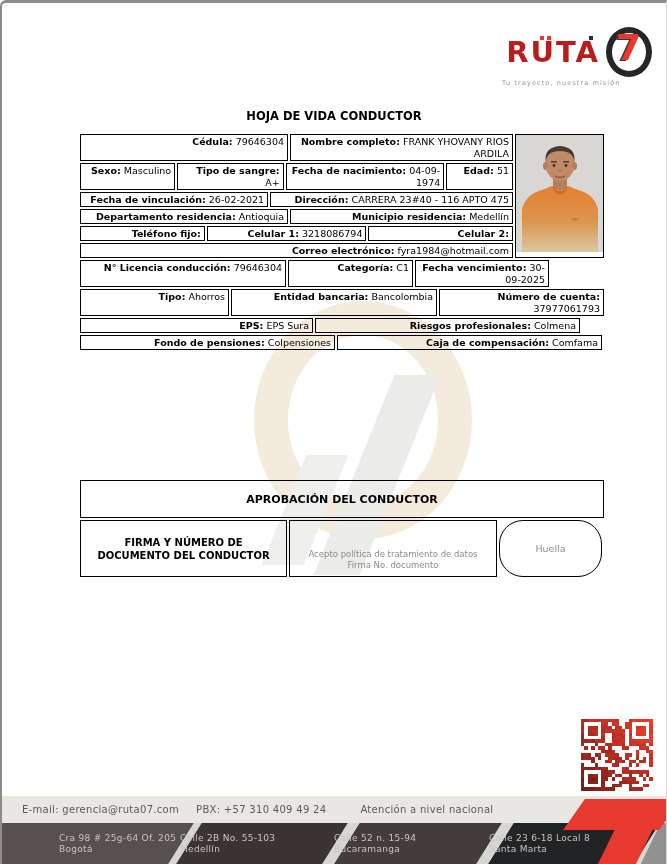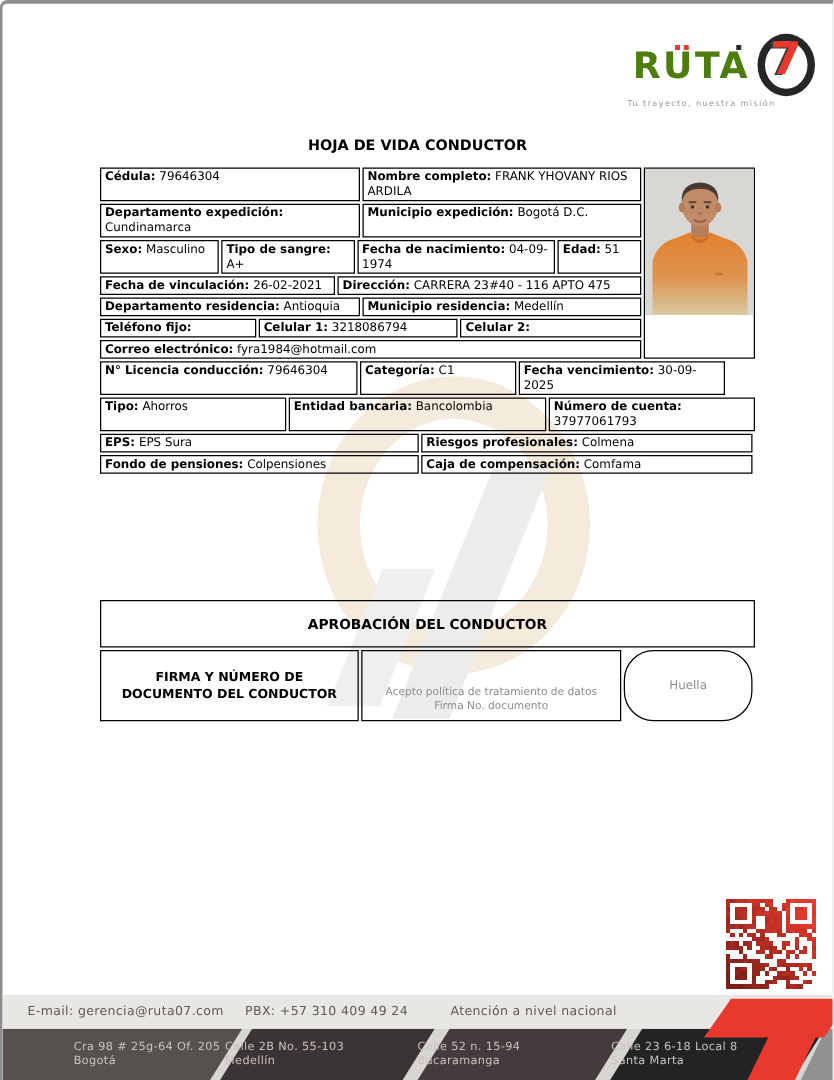--- a/index.html
+++ b/index.html
@@ -3,40 +3,40 @@
 <meta charset="utf-8">
 <style>
   html,body{margin:0;padding:0;background:#fff;}
   .page{position:relative;width:667px;height:864px;box-sizing:border-box;overflow:hidden;
         background:#fff;font-family:"DejaVu Sans",sans-serif;color:#000;
         border-top:3px solid #8c8c8c;border-left:2px solid #8c8c8c;border-right:1px solid #d6d6d6;
         border-top-left-radius:6px;}
   
   .logo{position:absolute;top:24px;right:14px;width:160px;z-index:2;}
   .logo-row{display:flex;align-items:center;justify-content:flex-end;}
-  .brand{position:relative;font-weight:bold;font-size:29px;letter-spacing:2px;color:#4d7c0f;line-height:30px;}
+  .brand{position:relative;font-weight:bold;font-size:29px;letter-spacing:2px;color:#b91c1c;line-height:30px;}
   .uml{position:absolute;top:-1px;left:34px;display:flex;gap:3px;}
   .uml i{display:block;width:4px;height:4px;background:#e8392e;}
   .dotA{position:absolute;top:-1px;left:83px;width:4px;height:4px;background:#2d2b2b;}
   .ring{position:relative;width:34px;height:38px;border:6px solid #272525;border-radius:50%;margin-left:6px;}
   .ring .seven{position:absolute;left:4px;top:-7px;font-size:36px;font-weight:bold;color:#e8392e;
                text-shadow:-2px 1px 0 #3a3838;line-height:44px;}
   .tagline{margin-top:2px;text-align:left;font-size:6.5px;letter-spacing:1.1px;color:#9a9693;padding-left:10px;}
   
   .doc-title{position:absolute;top:106px;left:0;width:100%;text-align:center;font-size:11.5px;font-weight:bold;z-index:1;}
   
   .watermark{position:absolute;left:0;top:0;width:667px;height:864px;z-index:0;pointer-events:none;}
   .wm-ring{position:absolute;left:252px;top:298px;width:150px;height:170px;border:34px solid #f4ebdd;border-radius:50%;}
   .wm-s1{position:absolute;left:352px;top:372px;width:46px;height:200px;background:#ececeb;transform:skewX(-22deg);}
   .wm-s2{position:absolute;left:282px;top:452px;width:42px;height:110px;background:#efefee;transform:skewX(-22deg);}
   
   .tblwrap{position:absolute;left:78px;top:131px;width:524px;z-index:1;font-size:9.5px;line-height:12px;}
   .col{display:flex;flex-direction:column;gap:2px;}
   .tr{display:flex;gap:2px;}
-  .c{box-sizing:border-box;border:1px solid #000;padding:1px 3px 0;background:transparent;}
+  .c{box-sizing:border-box;border:1px solid #000;padding:1px 3px 0;background:transparent;text-align:right;}
   .lbl{font-weight:bold;}
   .topflex{display:flex;gap:2px;margin-bottom:2px;}
   .leftblock{width:433px;}
   .photocell{width:89px;box-sizing:border-box;border:1px solid #000;background:#fff;align-self:stretch;padding:0;}
   .photocell svg{display:block;}
   
   .approval{position:absolute;left:78px;top:437px;width:524px;z-index:1;}
   .ap-title{box-sizing:border-box;border:1px solid #000;height:38px;display:flex;align-items:center;justify-content:center;
             font-weight:bold;font-size:11px;margin-bottom:2px;background:transparent;margin-top:40px;}
   .ap-row{display:flex;gap:2px;}
@@ -95,24 +95,20 @@
   </div>
 
   <div class="doc-title">HOJA DE VIDA CONDUCTOR</div>
 
   <div class="tblwrap">
     <div class="topflex">
       <div class="leftblock col">
         <div class="tr">
           <div class="c" style="width:208px;"><span class="lbl">Cédula:</span> <span>79646304</span></div>
           <div class="c" style="width:223px;"><span class="lbl">Nombre completo:</span> <span>FRANK YHOVANY RIOS ARDILA</span></div>
-        </div>
-        <div class="tr">
-          <div class="c" style="width:208px;"><span class="lbl">Departamento expedición:</span> <span>Cundinamarca</span></div>
-          <div class="c" style="width:223px;"><span class="lbl">Municipio expedición:</span> <span>Bogotá D.C.</span></div>
         </div>
         <div class="tr">
           <div class="c" style="width:100px;"><span class="lbl">Sexo:</span> <span>Masculino</span></div>
           <div class="c" style="width:112px;"><span class="lbl">Tipo de sangre:</span> <span>A+</span></div>
           <div class="c" style="width:167px;"><span class="lbl">Fecha de nacimiento:</span> <span>04-09-1974</span></div>
           <div class="c" style="width:70px;"><span class="lbl">Edad:</span> <span>51</span></div>
         </div>
         <div class="tr">
           <div class="c" style="width:208px;"><span class="lbl">Fecha de vinculación:</span> <span>26-02-2021</span></div>
           <div class="c" style="width:269px;"><span class="lbl">Dirección:</span> <span>CARRERA 23#40 - 116 APTO 475</span></div>
@@ -154,29 +150,29 @@
           <path d="M42,35 Q44,37 46,35" stroke="#9c6a4c" stroke-width="1" fill="none"></path>
           <path d="M39,41 Q44,44 49,41" stroke="#8a5a42" stroke-width="1.3" fill="none"></path>
           <path d="M55,84 q4,-2 8,0 q-4,3 -8,0 Z" fill="#bf7030" opacity="0.8"></path>
         </svg>
       </div>
     </div>
     <div class="col">
       <div class="tr">
         <div class="c" style="width:206px;"><span class="lbl">N° Licencia conducción:</span> <span>79646304</span></div>
         <div class="c" style="width:125px;"><span class="lbl">Categoría:</span> <span>C1</span></div>
-        <div class="c" style="width:165px;"><span class="lbl">Fecha vencimiento:</span> <span>30-09-2025</span></div>
+        <div class="c" style="width:134px;"><span class="lbl">Fecha vencimiento:</span> <span>30-09-2025</span></div>
       </div>
       <div class="tr">
         <div class="c" style="width:149px;"><span class="lbl">Tipo:</span> <span>Ahorros</span></div>
         <div class="c" style="width:206px;"><span class="lbl">Entidad bancaria:</span> <span>Bancolombia</span></div>
         <div class="c" style="width:165px;"><span class="lbl">Número de cuenta:</span> <span>37977061793</span></div>
       </div>
       <div class="tr">
-        <div class="c" style="width:255px;"><span class="lbl">EPS:</span> <span>EPS Sura</span></div>
+        <div class="c" style="width:233px;"><span class="lbl">EPS:</span> <span>EPS Sura</span></div>
         <div class="c" style="width:265px;"><span class="lbl">Riesgos profesionales:</span> <span>Colmena</span></div>
       </div>
       <div class="tr">
         <div class="c" style="width:255px;"><span class="lbl">Fondo de pensiones:</span> <span>Colpensiones</span></div>
         <div class="c" style="width:265px;"><span class="lbl">Caja de compensación:</span> <span>Comfama</span></div>
       </div>
     </div>
   </div>
 
   <div class="approval">

